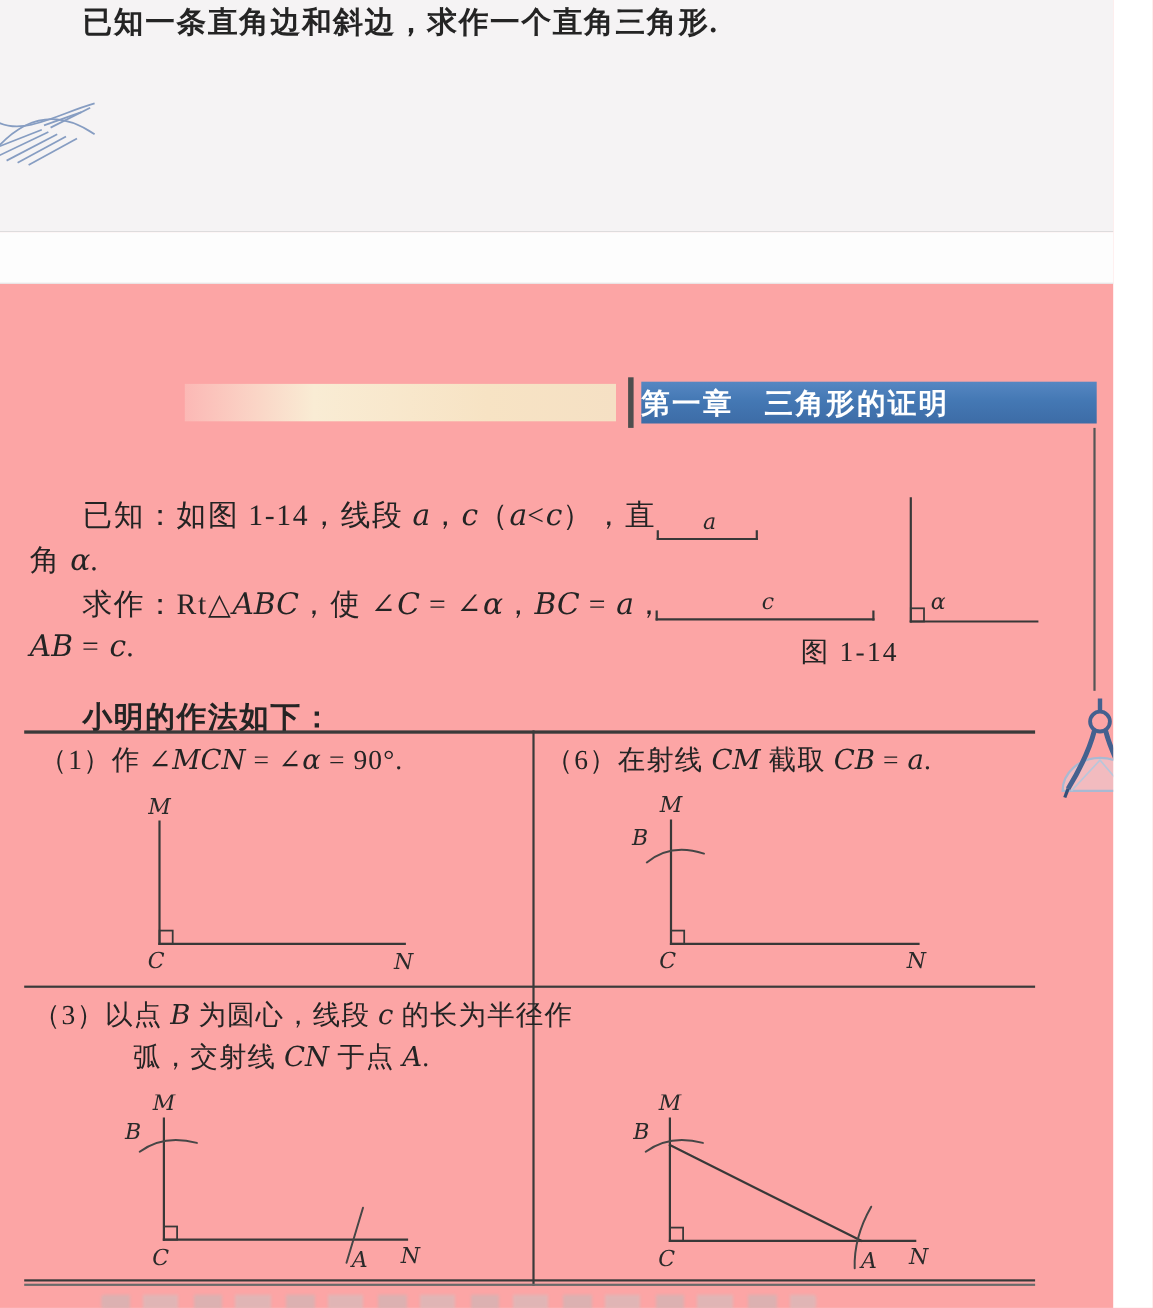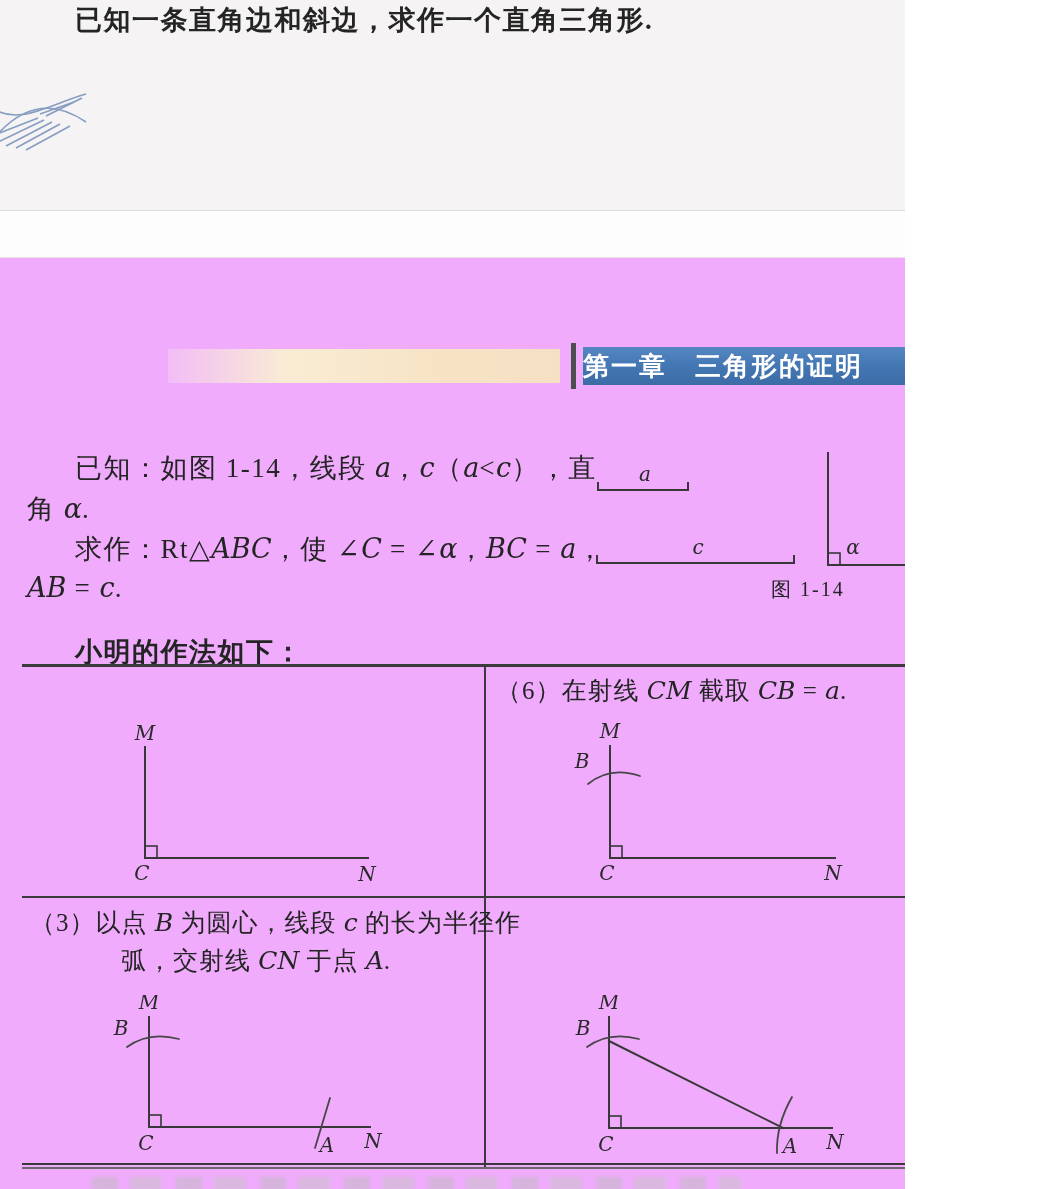--- a/index.html
+++ b/index.html
@@ -1,30 +1,30 @@
 <!DOCTYPE html>
 <html><head>
 <meta charset="utf-8">
 <style>
   html,body{margin:0;padding:0;}
-  .page{position:relative;width:905px;height:1189px;background:#f0abfc;overflow:hidden;
+  .page{position:relative;width:1012px;height:1189px;background:#fca5a5;overflow:hidden;
         font-family:"Liberation Serif","DejaVu Serif",serif;color:#242424;}
   .top-band{position:absolute;left:0;top:0;width:1048px;height:210px;background:#f5f3f4;border-bottom:1px solid #dedcdd;}
   .sep-band{position:absolute;left:0;top:211px;width:1048px;height:46px;background:#fdfdfd;border-bottom:1px solid #e6e4e5;}
   .line{position:absolute;margin:0;font-size:27px;letter-spacing:1.5px;white-space:nowrap;}
   .intro{font-weight:bold;font-size:27px;}
   .it{font-style:italic;font-family:"DejaVu Serif",serif;letter-spacing:0;}
   .banner{position:absolute;display:flex;align-items:center;
           background:linear-gradient(180deg,#5687c2 0%,#4478b4 45%,#3d6ca6 100%);
           font-family:"Liberation Sans","DejaVu Sans",sans-serif;font-weight:bold;color:#ffffff;
           font-size:26px;letter-spacing:2px;padding-left:0;box-sizing:border-box;}
   .cream{position:absolute;background:linear-gradient(90deg,rgba(250,242,230,0.25) 0%,#f9ecd4 30%,#f7e3c4 70%,#f5e0c4 100%);}
   .vbar{position:absolute;background:#4e4e4e;}
   .tline{position:absolute;background:#3a3a3a;}
-  .caption{position:absolute;font-size:20px;letter-spacing:2px;margin-left:43px;}
+  .caption{position:absolute;font-size:25px;letter-spacing:2px;}
   .step{position:absolute;margin:0;font-size:25px;letter-spacing:1px;white-space:nowrap;}
   .dsvg{position:absolute;}
   .pl{font-family:"DejaVu Serif",serif;font-style:italic;font-size:20px;fill:#2a2a2a;text-anchor:middle;}
   .stroke{stroke:#383838;stroke-width:2;fill:none;stroke-linecap:square;}
   .thin{stroke:#464646;stroke-width:1.8;fill:none;stroke-linecap:round;}
   .cutoff{position:absolute;height:13px;border-radius:3px;opacity:.5;filter:blur(1.6px);
           background:repeating-linear-gradient(90deg,#bdbdbd 0 26px,transparent 26px 38px,#c6c6c6 38px 70px,transparent 70px 84px);}
 </style>
 </head>
 <body>
@@ -101,20 +101,21 @@
   <div class="caption" style="left:728px;top:576px;">
     <span>图 1-14</span>
   </div>
 
   <div class="tline" style="left:22px;top:664px;width:919px;height:3px;"></div>
   <div class="tline" style="left:484px;top:664px;width:2px;height:505px;"></div>
   <div class="tline" style="left:22px;top:896px;width:919px;height:2px;"></div>
   <div class="tline" style="left:22px;top:1163px;width:919px;height:2px;"></div>
   <div class="tline" style="left:22px;top:1167px;width:919px;height:2px;background:#6a6a6a;"></div>
 
+  <p class="step" style="left:36px;top:674px;"><span>（1）作 ∠</span><i class="it">MCN</i><span> = ∠</span><i class="it">α</i><span> = 90°.</span></p>
 
   <p class="step" style="left:496px;top:674px;"><span>（6）在射线 </span><i class="it">CM</i><span> 截取 </span><i class="it">CB</i><span> = </span><i class="it">a</i><span>.</span></p>
 
   <p class="step" style="left:30px;top:906px;text-align:center;"><span>（3）以点 </span><i class="it">B</i><span> 为圆心，线段 </span><i class="it">c</i><span> 的长为半径作</span></p>
 
   <p class="step" style="left:84px;top:944px;margin-left:37px;"><span>弧，交射线 </span><i class="it">CN</i><span> 于点 </span><i class="it">A</i><span>.</span></p>
 
 
   <svg class="dsvg" style="left:95px;top:722px;" width="310" height="165" viewBox="0 0 310 165">
     <g class="stroke">

